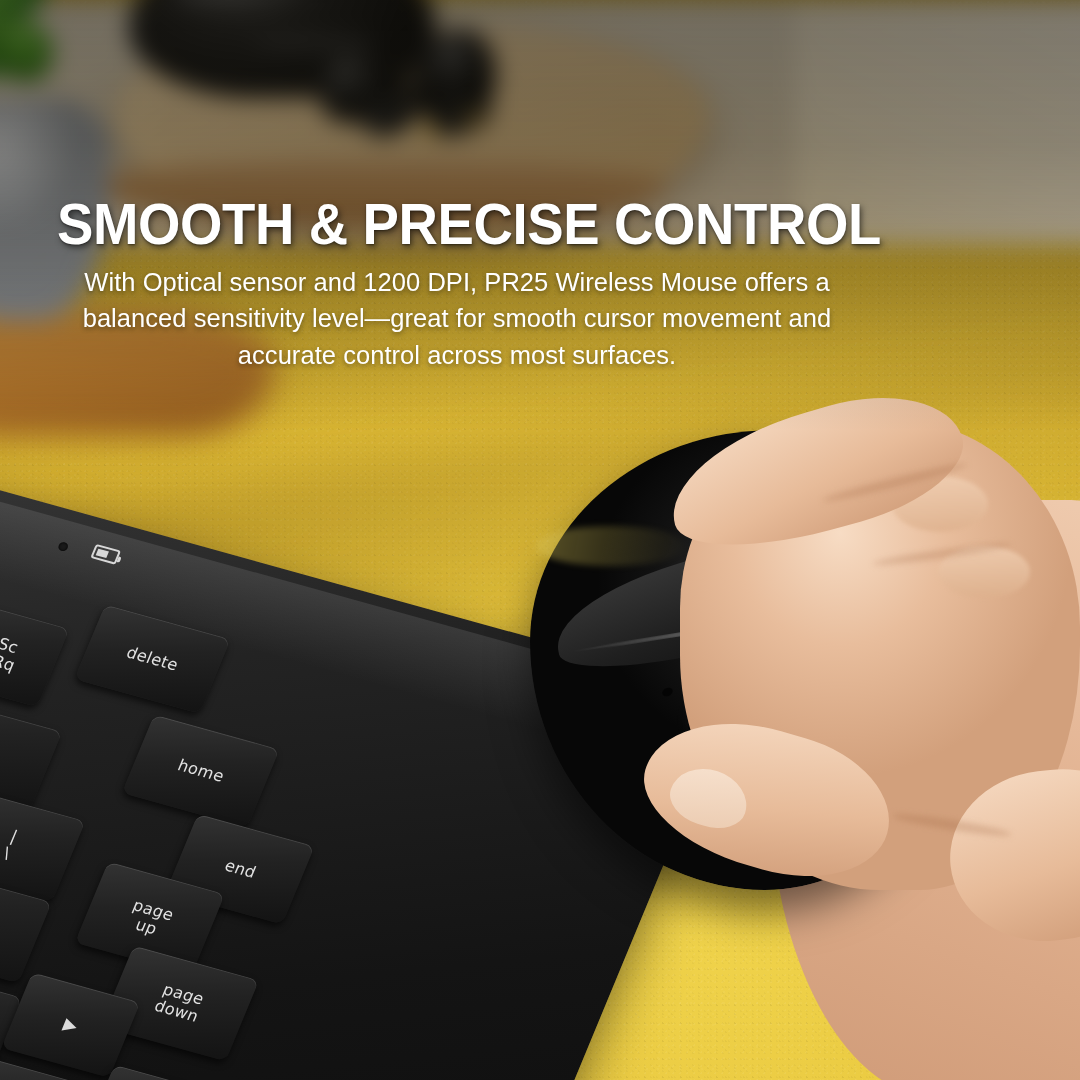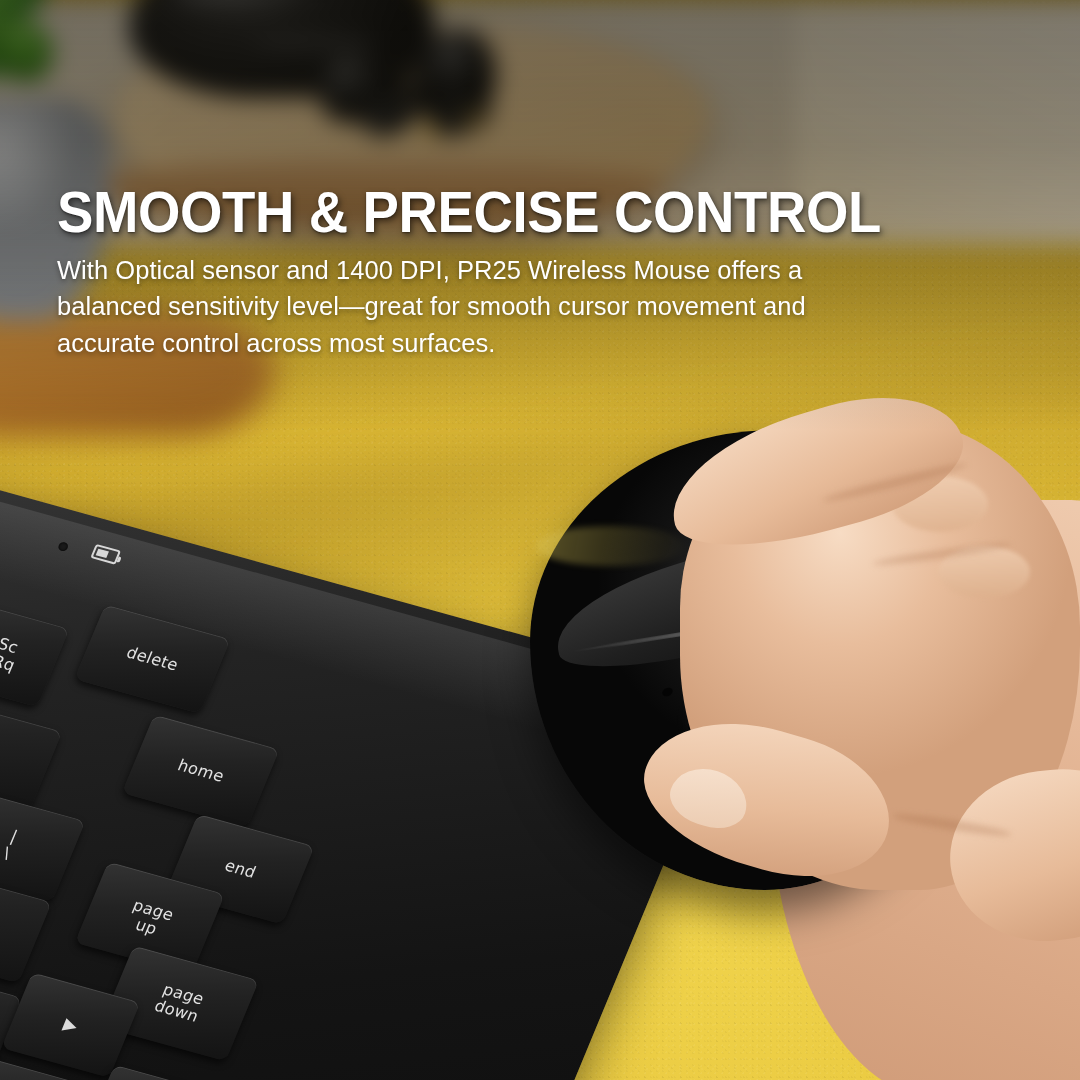--- a/index.html
+++ b/index.html
@@ -348,21 +348,21 @@
     position:absolute; left:0; top:0; width:1080px; height:430px;
     background:linear-gradient(180deg,
       rgba(18,16,10,.52) 0%,
       rgba(22,20,12,.44) 34%,
       rgba(28,25,14,.26) 68%,
       rgba(30,28,14,0) 100%);
     pointer-events:none;
   }
 
   .copy {
-    position:absolute; left:57px; top:182px; width:820px;
+    position:absolute; left:57px; top:194px; width:820px;text-align:center;
   }
   .headline {
     color:#ffffff;
     font-family:"Liberation Sans", sans-serif;
     font-weight:700;
     font-size:58px;
     line-height:1.02;
     letter-spacing:-.4px;
     text-transform:uppercase;
     transform:scaleX(.94);
@@ -471,16 +471,16 @@
     <div class="thumbnail"></div>
     <div class="crease cr1"></div>
     <div class="crease cr2"></div>
     <div class="crease cr3"></div>
   </div>
 
   <div class="scrim"></div>
 
   <div class="copy">
     <div class="headline">SMOOTH &amp; PRECISE CONTROL</div>
-    <div class="subcopy">With Optical sensor and 1400 DPI, PR25 Wireless Mouse offers a balanced sensitivity level—great for smooth cursor movement and accurate control across most surfaces.</div>
+    <div class="subcopy">With Optical sensor and 1200 DPI, PR25 Wireless Mouse offers a balanced sensitivity level—great for smooth cursor movement and accurate control across most surfaces.</div>
   </div>
 
 </div>
 
 </body></html>

